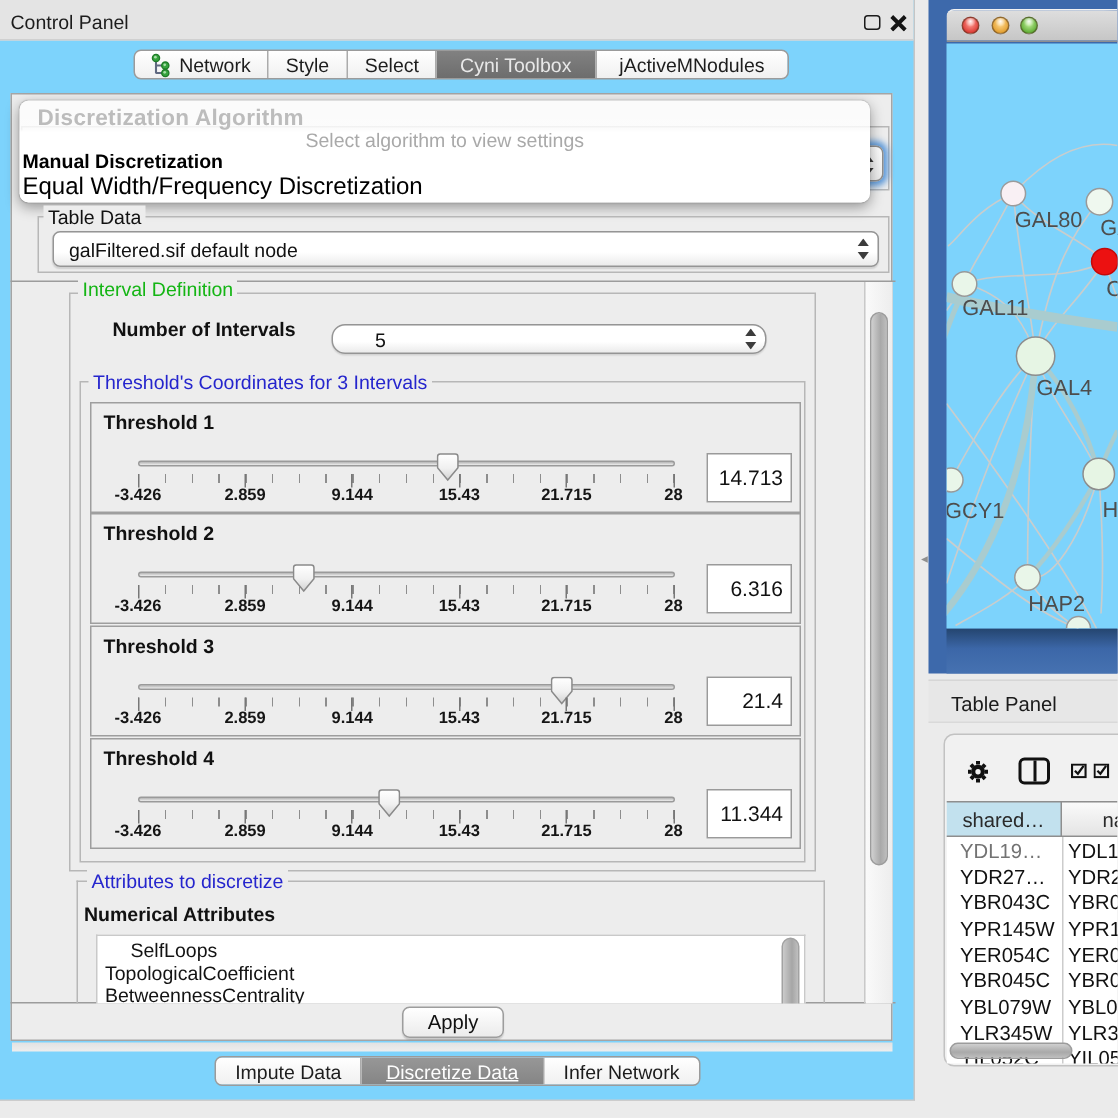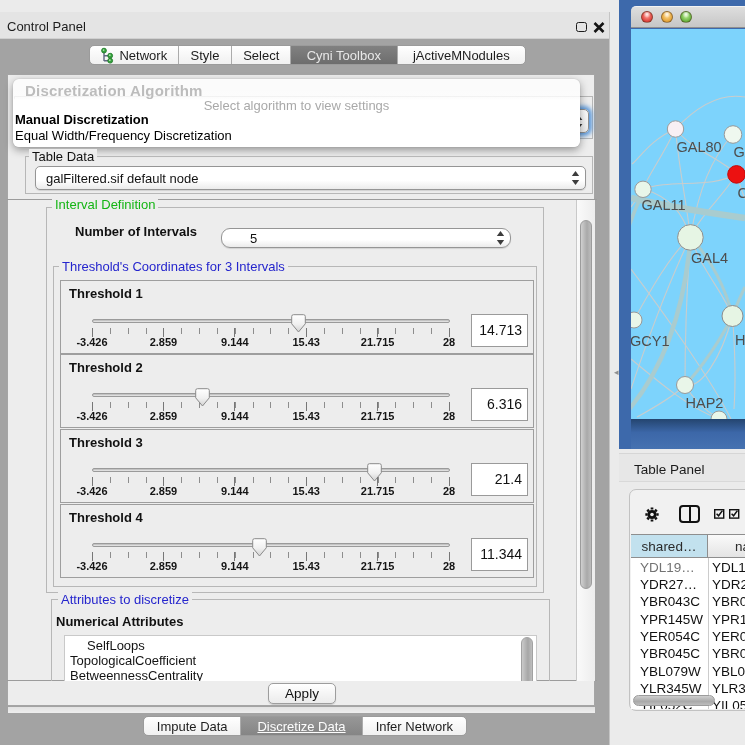--- a/index.html
+++ b/index.html
@@ -1,18 +1,18 @@
 <!DOCTYPE html>
 <html><head><meta charset="utf-8">
 <style>
 html,body{margin:0;padding:0;width:745px;height:745px;overflow:hidden;
  font-family:"Liberation Sans",sans-serif;background:#ebebeb;}
 *{box-sizing:border-box;}
 .abs{position:absolute;}
-#cp{position:absolute;left:0;top:12px;width:610px;height:734px;background:#a3a3a3;border-right:1px solid #c5c5c5;border-bottom:1px solid #cccccc;}
+#cp{position:absolute;left:0;top:0;width:610px;height:734px;background:#7dd3fc;border-right:1px solid #c5c5c5;border-bottom:1px solid #cccccc;}
 .titlebar{position:absolute;left:0;top:0;width:100%;height:27px;background:#e4e4e4;border-bottom:1px solid #d0d0d0;}
 .titlebar .t{position:absolute;left:7px;top:7px;font-size:13px;color:#1c1c1c;}
 .flo{position:absolute;left:576px;top:10px;width:11px;height:10px;border:1.8px solid #1b1b1b;border-radius:2.5px;}
 .seg{position:absolute;display:flex;height:20px;border:1px solid #9b9b9b;border-radius:5px;background:linear-gradient(#ffffff,#f0f0f0);overflow:hidden;}
 .seg .s{height:100%;display:flex;align-items:center;justify-content:center;font-size:13px;color:#1d1d1d;border-left:1px solid #ababab;}
 .seg .s:first-child{border-left:none;}
 .seg .sel{background:linear-gradient(#818181,#6d6d6d);color:#e8e8e8;}
 .seg2 .sel{background:linear-gradient(#979797,#858585);color:#fdfdfd;}
 #content{position:absolute;left:7px;top:62px;width:588px;height:632px;border:1px solid #a5a5a5;background:#ededed;}
 .grp{position:absolute;border:1px solid #b7b7b7;}
@@ -58,21 +58,21 @@
 <div class="grp" style="left:6px;top:21px;width:579px;height:43px;"></div>
 <div class="abs" style="left:545px;top:34px;width:36px;height:24px;border:1px solid #8e8e8e;border-radius:5px;background:linear-gradient(#fdfdfd,#ededed);box-shadow:0 0 4px 3px rgba(77,144,216,0.9);"></div>
 <svg class="abs" style="left:566px;top:40px;" width="9" height="14" viewBox="0 0 9 14">
         <path d="M4.5 0 L8.4 5 H0.6 Z" fill="#3a3a3a"></path>
         <path d="M4.5 14 L8.4 9 H0.6 Z" fill="#3a3a3a"></path>
       </svg>
 <div class="abs" style="left:5px;top:4px;width:567px;height:68px;background:linear-gradient(rgba(255,255,255,0.78) 0px,rgba(255,255,255,0.82) 19px,#ffffff 21px);border-radius:6px;box-shadow:0 3px 9px rgba(0,0,0,0.38),0 0 1px rgba(0,0,0,0.25);">
         <div class="abs" style="left:12px;top:3px;font-size:15px;font-weight:bold;color:#bcbcbc;letter-spacing:0.2px;">Discretization Algorithm</div>
         <div class="abs" style="left:0;top:19px;width:100%;text-align:center;font-size:13px;color:#a9a9a9;">Select algorithm to view settings</div>
         <div class="abs" style="left:2px;top:33px;font-size:13px;font-weight:bold;color:#000;">Manual Discretization</div>
-        <div class="abs" style="left:2px;top:49px;font-size:13px;color:#000;">Equal Width/Frequency Discretization</div>
+        <div class="abs" style="left:2px;top:49px;font-size:16px;color:#000;">Equal Width/Frequency Discretization</div>
       </div>
 <div class="grp" style="left:17px;top:81px;width:568px;height:38px;"></div>
 <div class="gt" style="left:21px;top:74px;color:#111;">Table Data</div>
 <div class="combo" style="left:27px;top:91px;width:551px;height:24px;">
         <span class="tx" style="left:10px;">galFiltered.sif default node</span>
         <svg class="stp" width="9" height="14" viewBox="0 0 9 14">
           <path d="M4.5 0 L8.2 5 H0.8 Z" fill="#3c3c3c"></path>
           <path d="M4.5 14 L8.2 9 H0.8 Z" fill="#3c3c3c"></path>
         </svg>
       </div>

